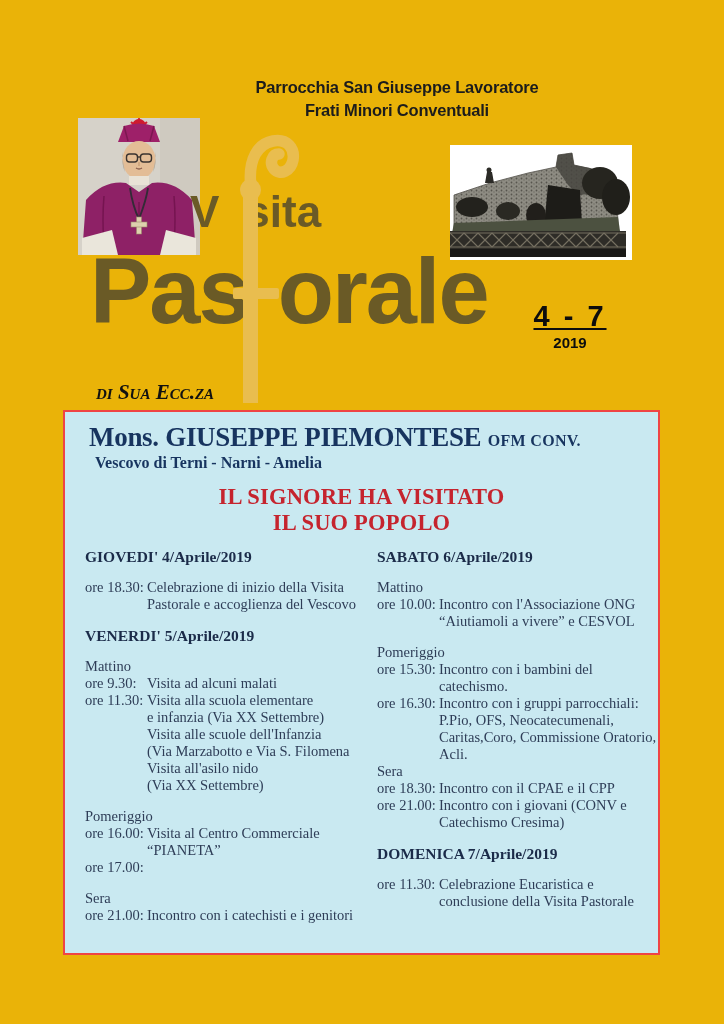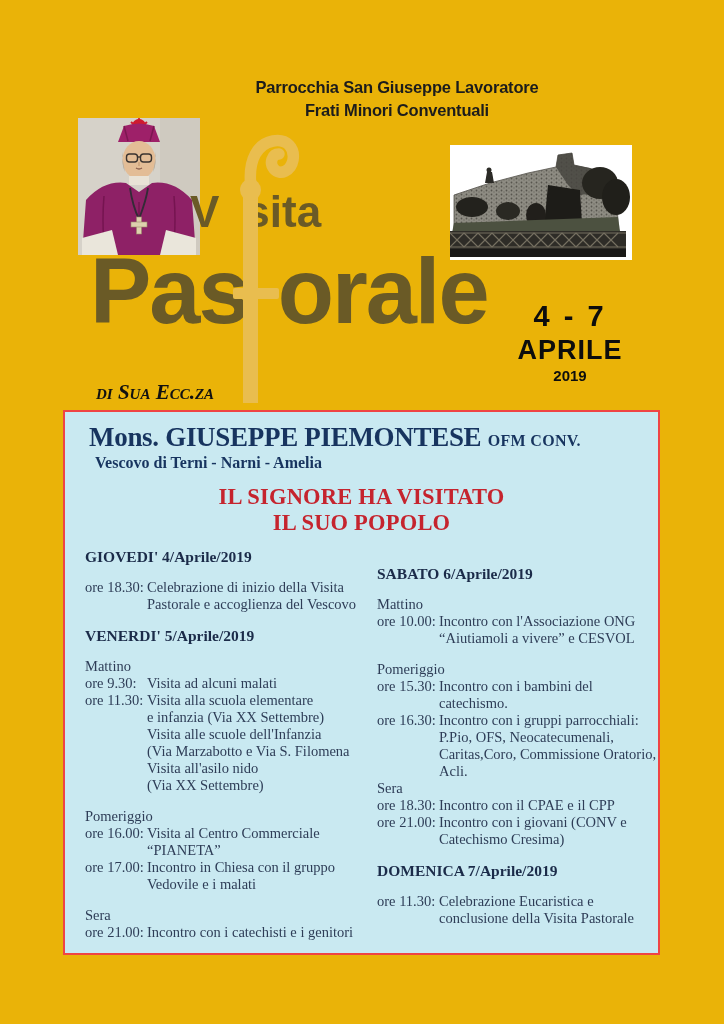--- a/index.html
+++ b/index.html
@@ -23,39 +23,39 @@
   #title1{left:190px;top:190px;font-size:44px;letter-spacing:0px;}
   #title2{left:90px;top:245px;font-size:92px;letter-spacing:-2px;}
   .gap1{display:inline-block;width:26px;}
   .gap2{display:inline-block;width:30px;}
   .crozier{position:absolute;left:225px;top:130px;z-index:3;pointer-events:none;}
 
   .eccza{position:absolute;left:96px;top:380px;font-family:"Liberation Serif",serif;
          font-weight:bold;font-style:italic;font-variant:small-caps;font-size:21px;color:#111;}
 
   .datebox{position:absolute;left:505px;top:300px;width:130px;text-align:center;color:#0d0d0d;}
-  .datebox .days{font-weight:bold;font-size:29px;letter-spacing:3px;}
+  .datebox .days{font-weight:bold;font-size:29px;letter-spacing:3px;text-decoration:underline;}
   .datebox .month{font-weight:bold;font-size:27px;letter-spacing:1px;margin-top:2px;}
   .datebox .year{font-weight:bold;font-size:15px;margin-top:1px;}
 
   
   .panel{position:absolute;left:63px;top:410px;width:593px;height:541px;
          background:var(--panel_bg);border:2px solid #ef4444;
          font-family:"Liberation Serif",serif;}
   .bname{margin:10px 0 0 24px;color:var(--navy);font-weight:bold;font-size:27px;
          letter-spacing:-0.3px;white-space:nowrap;}
   .bname .order{font-size:16px;letter-spacing:0.3px;}
   .btitle{margin:1px 0 0 30px;color:var(--navy);font-weight:bold;font-size:16px;}
   .motto{margin-top:12px;text-align:center;color:var(--red);font-weight:bold;
          font-size:22.5px;line-height:26px;letter-spacing:0.2px;}
 
   .cols{display:flex;margin-top:12px;padding:0 6px 0 20px;}
   .col{font-size:14.5px;line-height:17px;color:var(--body);}
   .col.left{width:292px;flex:none;}
-  .col.right{flex:1;margin-top:17px;}
+  .col.right{flex:1;}
   .day{font-weight:bold;font-size:15.5px;color:var(--heading);white-space:nowrap;}
   .period{margin-top:0;}
   .event{display:flex;}
   .event .time{width:62px;flex:none;white-space:nowrap;}
   .event .desc{flex:1;}
   .desc-line{white-space:nowrap;}
   .spacer{height:14px;}
 </style>
 </head>
 <body>
@@ -135,21 +135,20 @@
     <rect x="8" y="158" width="46" height="11" rx="2" fill="#e9bd4f"></rect>
     <rect x="18" y="58" width="15" height="215" fill="#e9bd4f"></rect>
     <path d="M25.5,52 C24,30 32,14 48,11 C62,8.5 70,18 68,30 C66,41 55,46 49,39 C44,33 47,24 54,24" fill="none" stroke="#e9bd4f" stroke-width="11.5" stroke-linecap="round"></path>
     <ellipse cx="25.5" cy="60" rx="10.5" ry="11" fill="#e9bd4f"></ellipse>
   </svg>
 
   <div class="eccza">di Sua Ecc.za</div>
 
   <div class="datebox">
     <div class="days">4 - 7</div>
-    <div class="month">APRILE</div>
     <div class="year">2019</div>
   </div>
 
   <div class="panel">
     <div class="bname"><span>Mons. GIUSEPPE PIEMONTESE</span> <span class="order">OFM CONV.</span></div>
     <div class="btitle">Vescovo di Terni - Narni - Amelia</div>
     <div class="motto">
       <div>IL SIGNORE HA VISITATO</div>
       <div>IL SUO POPOLO</div>
     </div>
@@ -189,24 +188,20 @@
           <div class="period">Pomeriggio</div>
           <div class="event">
             <span class="time">ore 16.00:</span>
             <span class="desc">
               <div class="desc-line">Visita al Centro Commerciale</div>
               <div class="desc-line">“PIANETA”</div>
             </span>
           </div>
           <div class="event">
             <span class="time">ore 17.00:</span>
-            <span class="desc">
-              <div class="desc-line">Incontro in Chiesa con il gruppo</div>
-              <div class="desc-line">Vedovile e i malati</div>
-            </span>
           </div>
           <div class="spacer"></div>
           <div class="period">Sera</div>
           <div class="event">
             <span class="time">ore 21.00:</span>
             <span class="desc">
               <div class="desc-line">Incontro con i catechisti e i genitori</div>
             </span>
           </div>
         </div>

